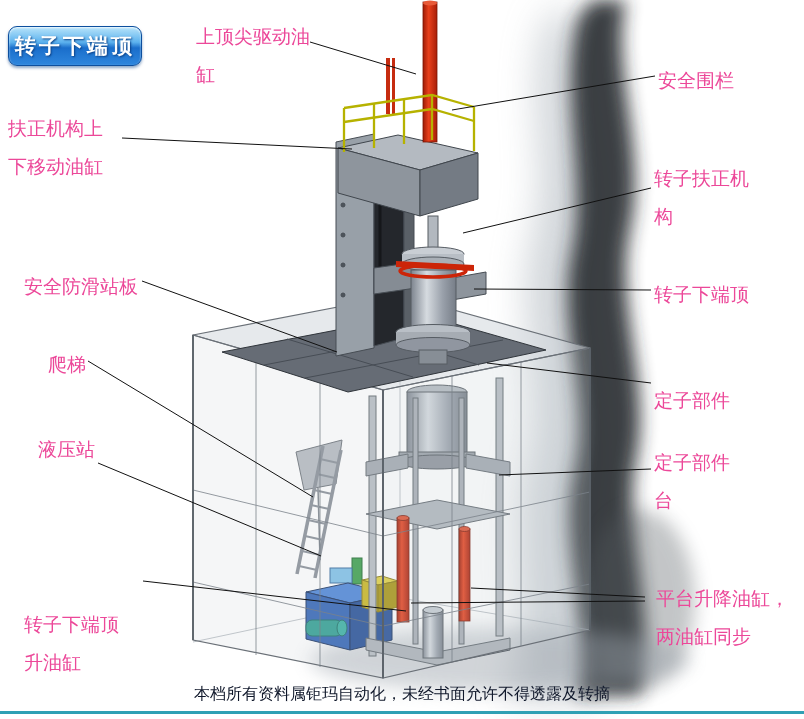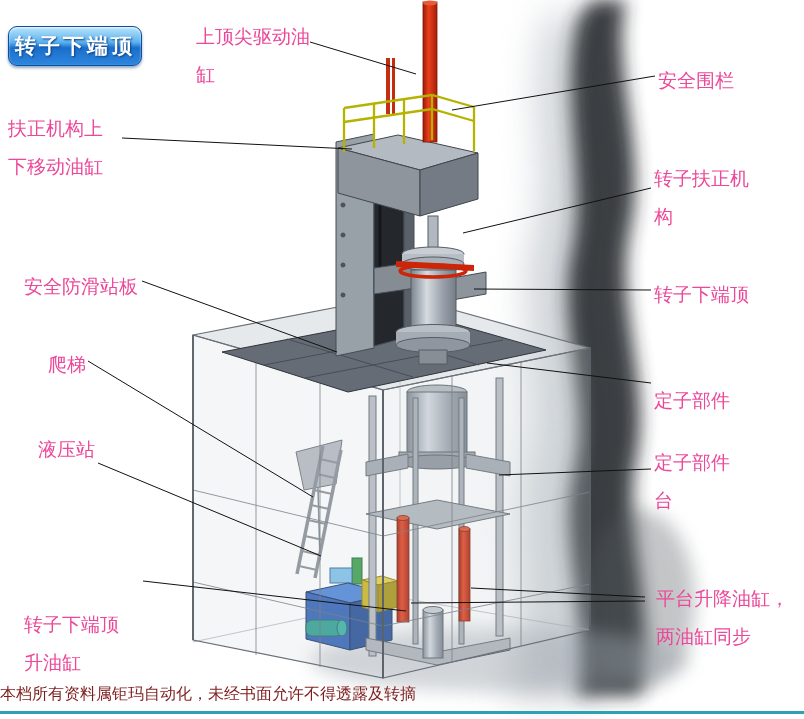--- a/index.html
+++ b/index.html
@@ -20,23 +20,23 @@
     border-radius:9px;
     background:linear-gradient(180deg,#b8e4fa 0%,#5cb2ee 40%,#1a6ecb 55%,#2e86dd 100%);
     border:1px solid #0d4f9e;
     box-shadow:0 2px 3px rgba(0,60,130,.45), inset 0 1px 2px rgba(255,255,255,.8);
     color:#fff;font-size:21px;font-weight:bold;letter-spacing:3px;
     display:flex;align-items:center;justify-content:center;
     text-shadow:1px 1px 2px #0a3f85;
     font-family:"Liberation Sans","DejaVu Sans",sans-serif;
   }
   .footer{
-    position:absolute;left:0;right:0;top:684px;
+    position:absolute;left:0;right:0;top:684px;text-align:center;
     font-family:"Liberation Serif","DejaVu Serif",serif;
-    font-size:16px;color:#7f1d1d;
+    font-size:16px;color:#0f172a;
   }
   .bottom-rule{
     position:absolute;left:0;right:0;top:711px;height:3px;background:#2fa0b4;
   }
 </style>
 </head>
 <body>
 
 <svg class="scene" width="804" height="719" viewBox="0 0 804 719">
   <defs>

